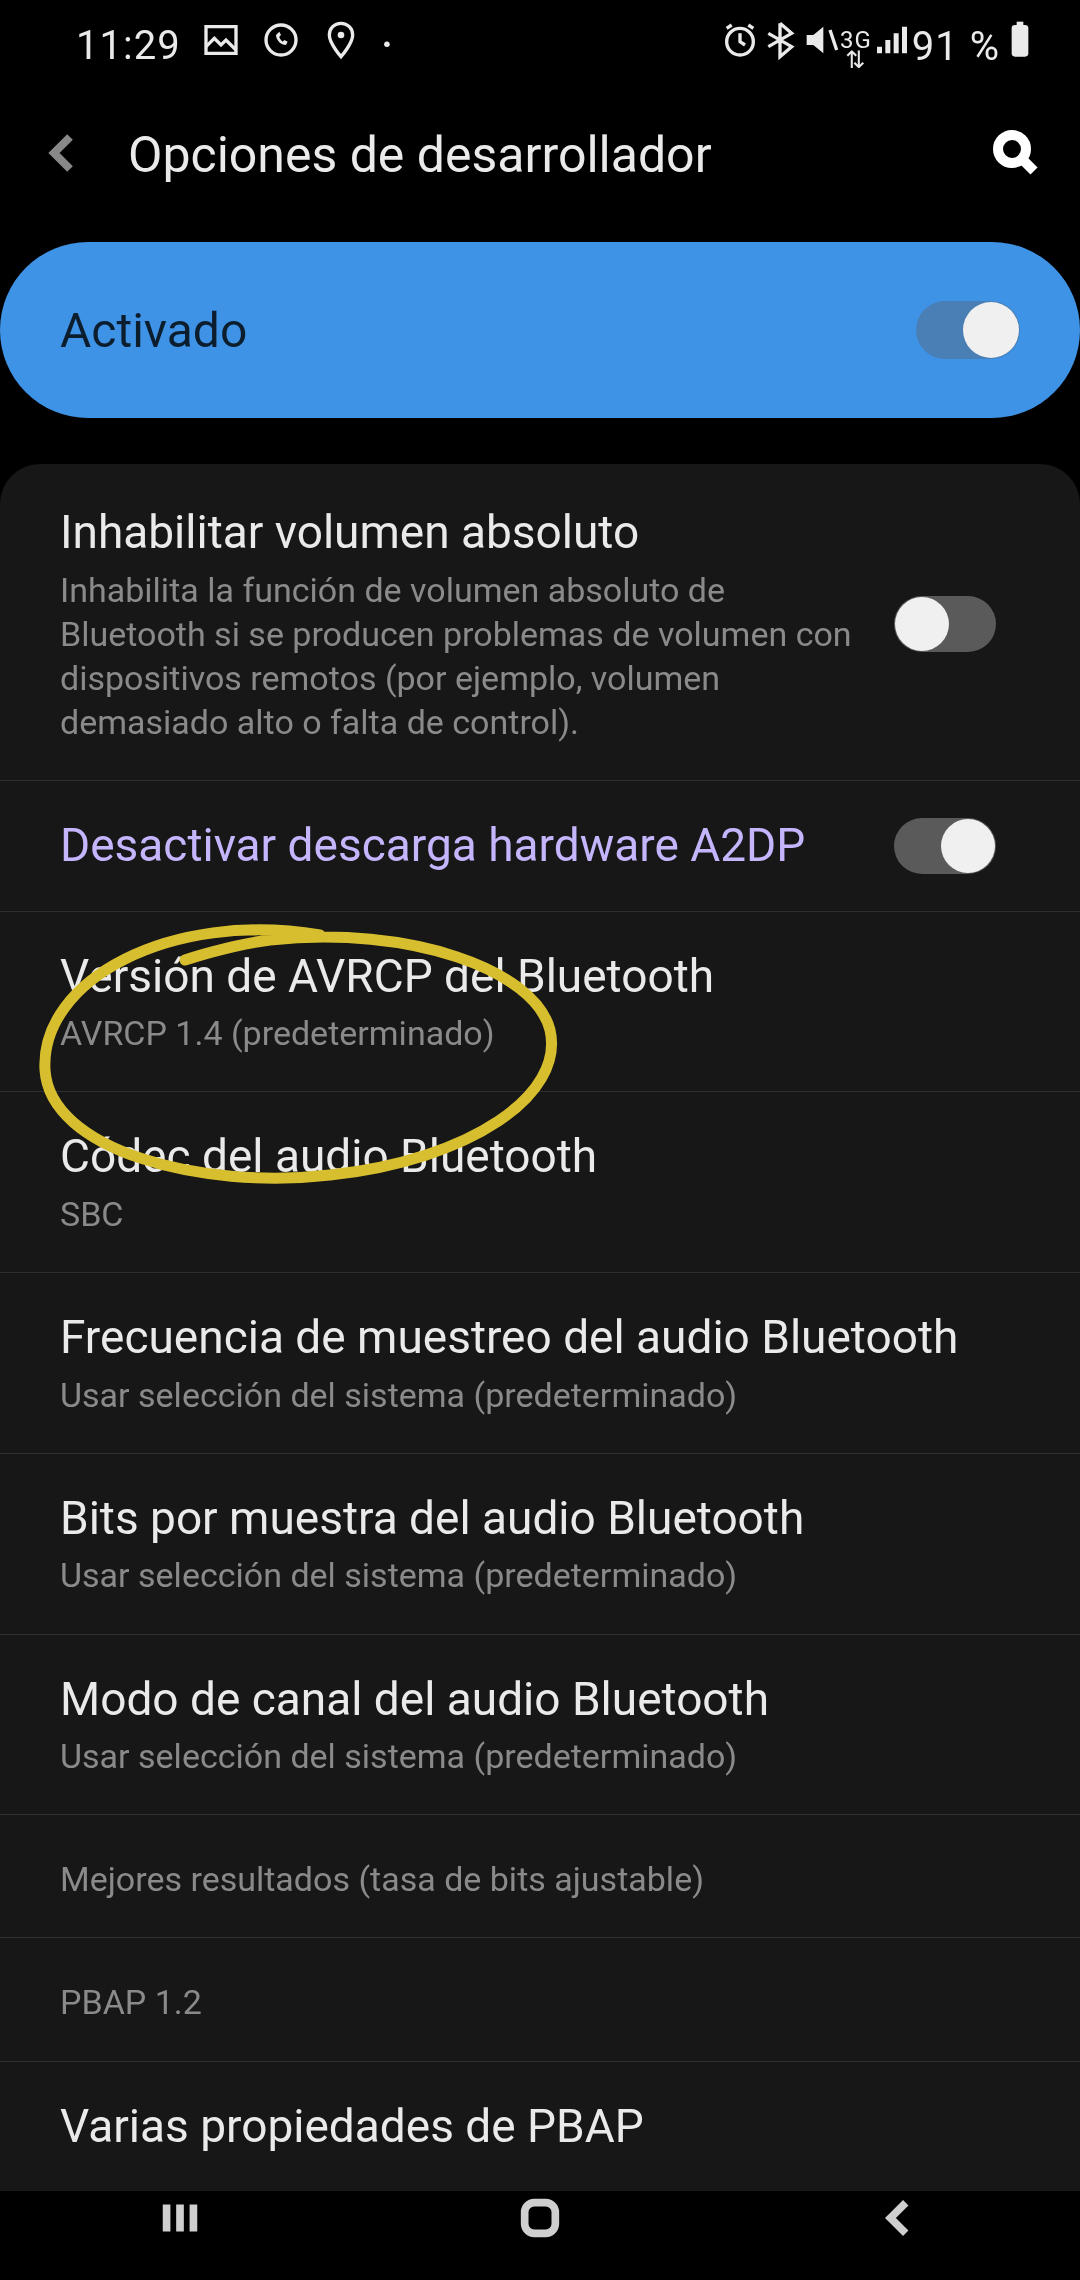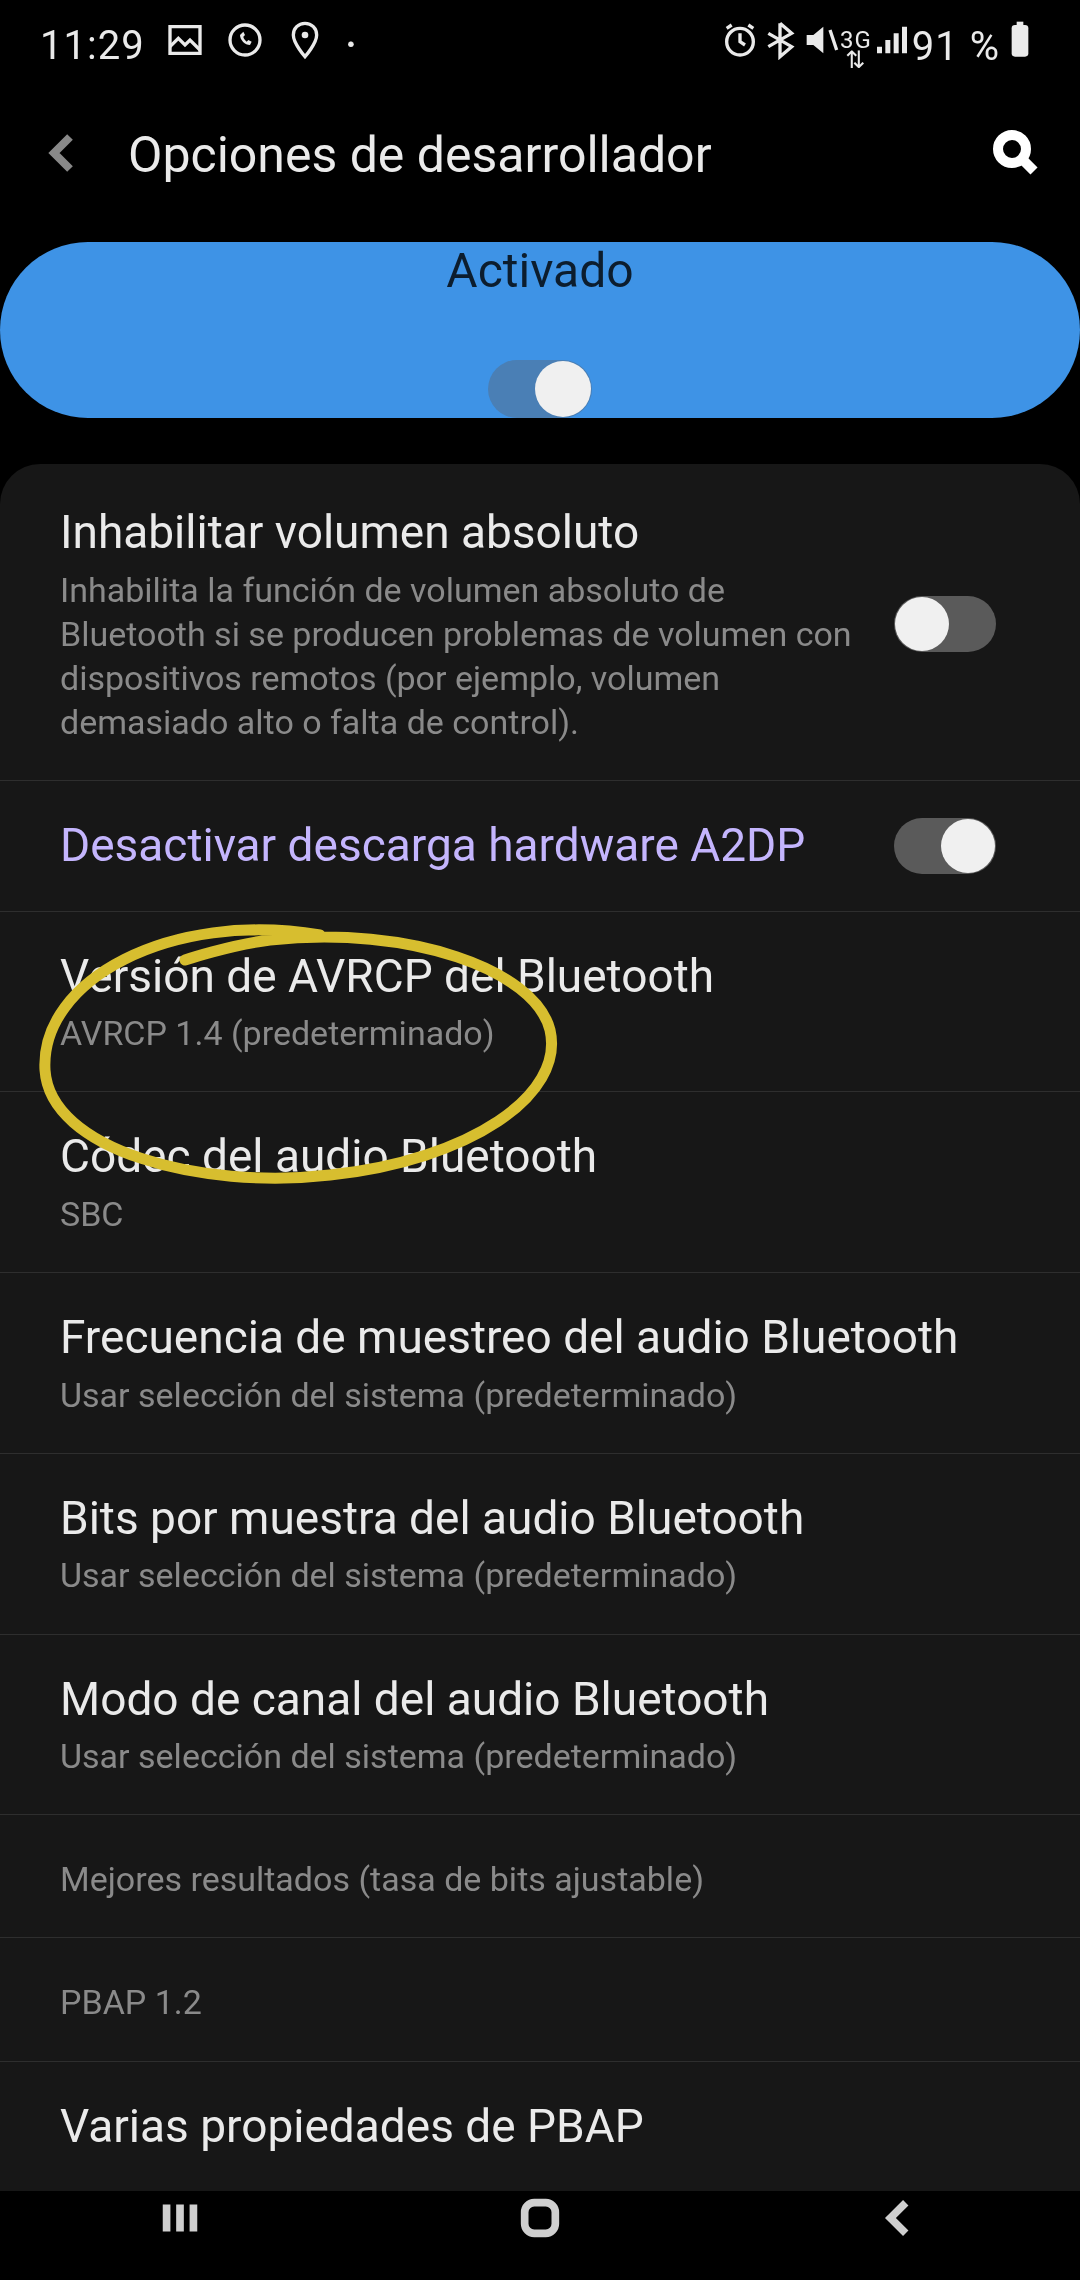--- a/index.html
+++ b/index.html
@@ -15,21 +15,21 @@
   
   .statusbar {
     height: 90px;
     display: flex;
     align-items: center;
     padding: 0 40px;
     font-size: 40px;
     letter-spacing: 1px;
     color: #eaeaea;
   }
-  .statusbar .left   { display: flex; align-items: center; gap: 20px; }
+  .statusbar .left   { display: flex; align-items: center; gap: 20px; margin-left: 36px; }
   .statusbar .right  { display: flex; align-items: flex-end; margin-left: auto; }
   .statusbar svg     { width: 40px; height: 40px; fill: #eaeaea; }
   .statusbar .threeg { font-size: 24px; line-height: 20px; text-align:center; }
   .statusbar .dot    { font-size: 50px; line-height: 0; }
 
   
   .appbar {
     height: 130px;
     display: flex;
     align-items: center;
@@ -42,21 +42,20 @@
 
   
   .card-activado {
     margin: 22px 0 46px 0;
     background: #3e93e6;
     border-radius: 90px;
     height: 176px;
     display:flex;
     align-items:center;
     padding: 0 60px;
-    flex-direction: column;
   }
   .card-activado .label { font-size: 48px; color:#000c; font-weight:400; flex:1;}
   .big-toggle {
     width: 104px; height: 58px; border-radius: 40px;
     background: #4a7fb5;
     position: relative;
   }
   .big-toggle .knob {
     position:absolute; right:1px; top:1px;
     width:56px; height:56px; border-radius:50%;

